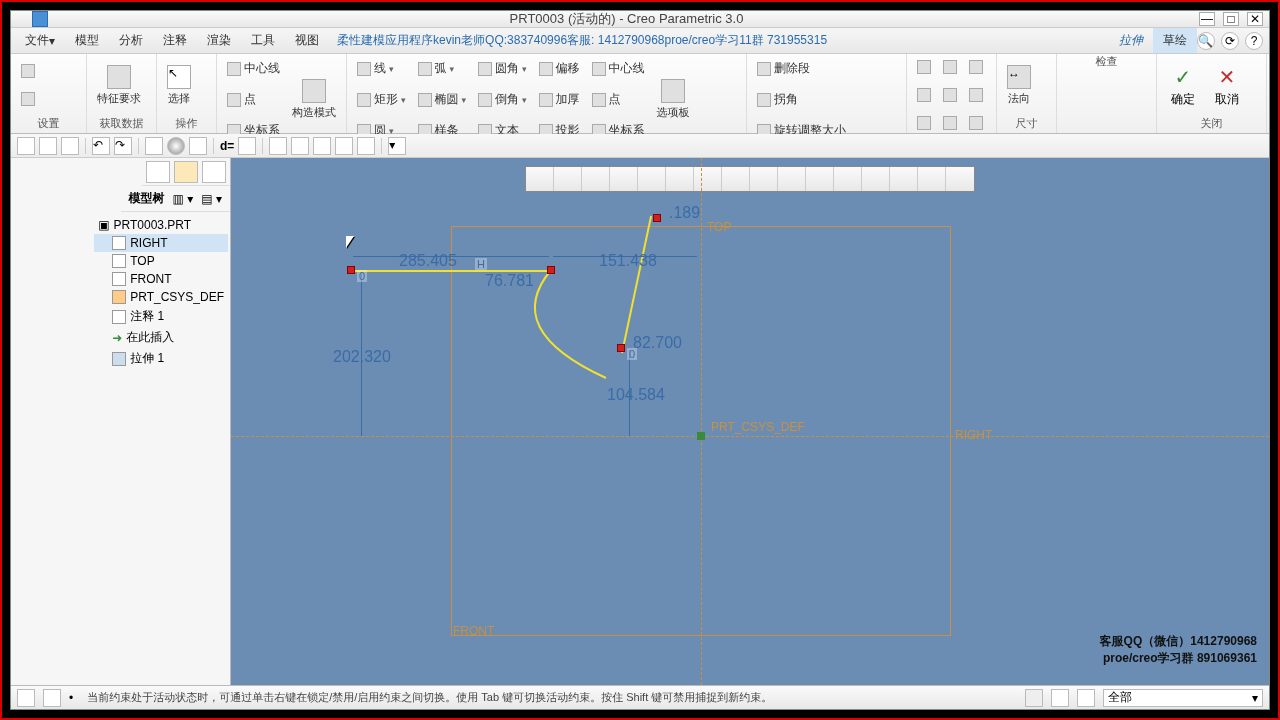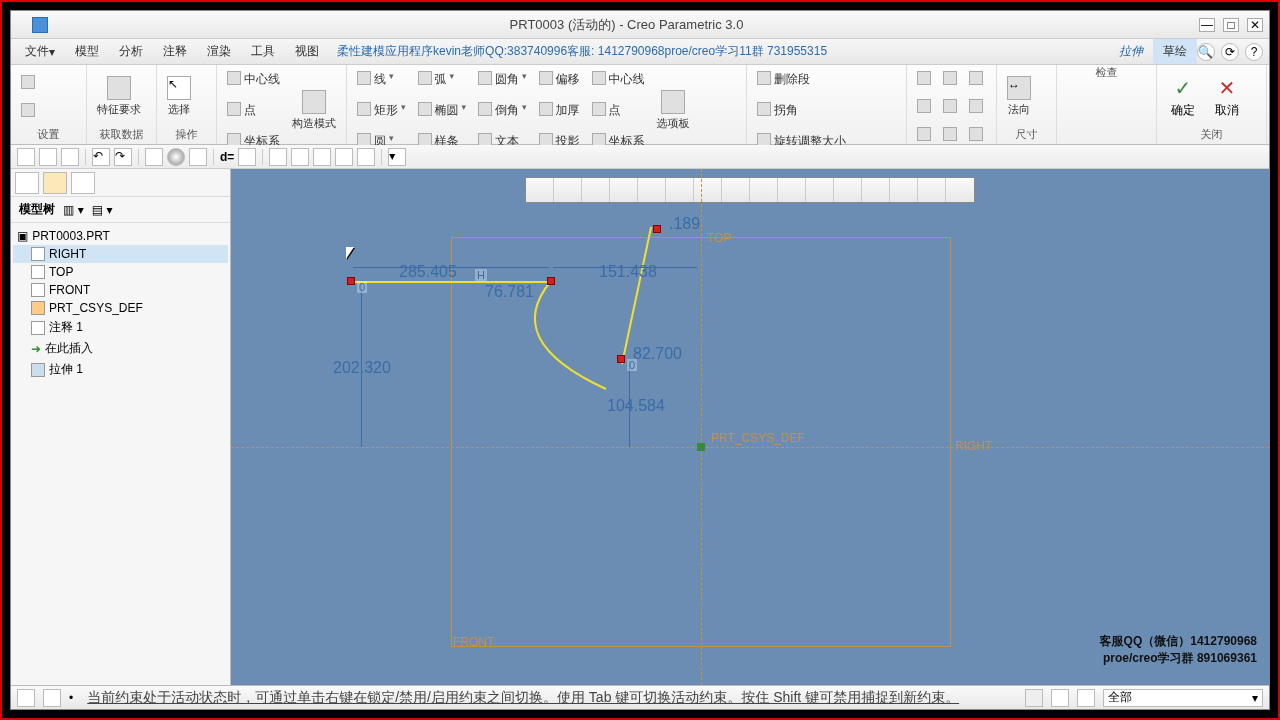--- a/index.html
+++ b/index.html
@@ -1,49 +1,49 @@
 <!DOCTYPE html>
 <html><head>
 <meta charset="utf-8">
 <style>
 * { margin:0; padding:0; box-sizing:border-box; font-family:"Microsoft YaHei","SimSun",sans-serif; font-size:12px; }
 body { background:#000; width:1280px; height:720px; overflow:hidden; position:relative; }
 .red-border { position:absolute; top:0; left:0; right:0; bottom:0; border:2px solid #d00; pointer-events:none; z-index:100; }
 .app { position:absolute; top:10px; left:10px; right:10px; bottom:10px; background:#f0f0f0; border:1px solid #888; display:flex; flex-direction:column; }
-.titlebar { height:28px; background:linear-gradient(#fafafa,#e8e8e8); display:flex; align-items:center; border-bottom:1px solid #ccc;padding-left:15px; }
+.titlebar { height:17px; background:linear-gradient(#fafafa,#e8e8e8); display:flex; align-items:center; border-bottom:1px solid #ccc;padding-left:15px; }
 .titlebar .icon { width:16px; height:16px; margin:0 6px; background:#4a90d9; border:1px solid #2a6cb0; }
 .titlebar .title { flex:1; text-align:center; color:#444; font-size:13px; }
 .titlebar .winbtns { display:flex; gap:8px; padding-right:6px; }
 .titlebar .winbtns span { width:16px; height:14px; border:1px solid #aaa; background:#fff; text-align:center; line-height:12px; cursor:pointer; }
 .menubar { height:26px; background:linear-gradient(#f6f6f6,#e8e8e8); display:flex; align-items:center; border-bottom:1px solid #ccc; padding-left:4px; }
 .menubar .mitem { padding:0 10px; height:100%; display:flex; align-items:center; cursor:pointer; color:#333; }
 .menubar .mitem.active { background:#d0e4f5; }
 .menubar .extra { flex:1; color:#2a6cb0; padding-left:8px; white-space:nowrap; overflow:hidden; }
 .menubar .right { display:flex; gap:6px; padding-right:6px; }
 .menubar .right span { width:18px; height:18px; border:1px solid #bbb; border-radius:9px; background:#fff; cursor:pointer; text-align:center; line-height:16px; }
 .ribbon { height:80px; background:linear-gradient(#fdfdfd,#f0f0f0); display:flex; border-bottom:1px solid #bbb; }
 .rgroup { border-right:1px solid #ddd; display:flex; flex-direction:column; }
 .rgroup .body { flex:1; display:flex; align-items:center; padding:0 6px; gap:4px; }
 .rgroup .label { text-align:center; font-size:11px; color:#555; padding-bottom:2px; }
 .vbtn { display:flex; flex-direction:column; align-items:center; gap:2px; cursor:pointer; padding:2px 4px; }
 .vbtn .ico { width:24px; height:24px; background:#e0e0e0; border:1px solid #aaa; }
 .vbtn .txt { font-size:11px; color:#333; }
-.sbtn { display:flex; gap:3px; cursor:pointer; padding:6px 4px; color:#333; }
+.sbtn { display:flex; align-items:center; gap:3px; cursor:pointer; padding:6px 4px; color:#333; }
 .sbtn .si { width:14px; height:14px; background:#e0e0e0; border:1px solid #aaa; }
 .sbtn .dd { font-size:9px; color:#666; }
 .col { display:flex; flex-direction:column; gap:2px; }
 .bigbtn { display:flex; flex-direction:column; align-items:center; cursor:pointer; padding:2px 6px; }
 .bigbtn .bi { width:28px; height:28px; border:1px solid #888; }
 .bigbtn.ok .bi { color:#3a8a3a; }
 .bigbtn.cancel .bi { color:#c03030; }
 .qat { height:24px; background:linear-gradient(#f8f8f8,#ececec); border-bottom:1px solid #ccc; display:flex; align-items:center; padding:0 6px; gap:4px; }
 .qat .q { width:18px; height:18px; border:1px solid #bbb; background:#fff; cursor:pointer; }
 .qat .sep { width:1px; height:16px; background:#ccc; margin:0 2px; }
 .workspace { flex:1; display:flex; min-height:0; }
-.sidebar { width:220px; background:#f6f6f6; border-right:1px solid #bbb; display:flex; flex-direction:column; }
+.sidebar { width:220px; background:#f6f6f6; border-right:1px solid #bbb; display:flex; flex-direction:column;align-items:flex-end; }
 .sidetabs { height:28px; display:flex; align-items:center; padding:0 4px; gap:4px; border-bottom:1px solid #ddd; }
 .sidetabs .st { width:24px; height:22px; border:1px solid #bbb; background:#fff; cursor:pointer; }
 .sidetabs .st.active { background:#fce8b8; }
 .sidehdr { height:26px; display:flex; align-items:center; padding:0 8px; border-bottom:1px solid #ddd; gap:8px; }
 .sidehdr .t { font-weight:bold; }
 .tree { flex:1; padding:4px 2px; overflow:auto; }
 .tnode { display:flex; align-items:center; gap:4px; padding:2px 4px; cursor:pointer; }
 .tnode.lvl1 { padding-left:18px; }
 .tnode .ti { width:14px; height:14px; border:1px solid #999; background:#fff; }
 .tnode.sel { background:#d0e4f5; }
@@ -57,21 +57,21 @@
 .axis-v { position:absolute; width:0; border-left:1px dashed #c89040; }
 .sketch-line { position:absolute; background:#f0e030; }
 .pt { position:absolute; width:8px; height:8px; background:#d02020; border:1px solid #800; }
 .dim { position:absolute; color:#3a6ca8; font-size:16px; }
 .dimline { position:absolute; background:#3a6ca8; }
 .constraint { position:absolute; color:#3a6ca8; font-size:11px; background:rgba(255,255,255,0.3); padding:0 2px; }
 .csys { position:absolute; color:#c89040; font-size:12px; }
 .watermark { position:absolute; right:12px; bottom:18px; text-align:right; font-size:20px; font-weight:bold; color:#111; }
 .status { height:24px; background:linear-gradient(#fafafa,#e8e8e8); border-top:1px solid #bbb; display:flex; align-items:center; padding:0 6px; gap:8px; }
 .status .si { width:18px; height:18px; border:1px solid #bbb; background:#fff; }
-.status .msg { flex:1; color:#444; font-size:14px; padding-left:6px;text-decoration:underline; }
+.status .msg { flex:1; color:#444; font-size:11px; padding-left:6px; }
 .status .sel { width:160px; height:18px; border:1px solid #bbb; background:#fff; padding:0 4px; display:flex; align-items:center; justify-content:space-between; }
 .cursor { position:absolute; width:12px; height:18px; pointer-events:none; }
 .cursor::before { content:""; position:absolute; width:0; height:0; border-left:8px solid #fff; border-bottom:12px solid transparent; filter:drop-shadow(1px 1px 0 #000); }
 svg.arc { position:absolute; overflow:visible; }
 </style>
 </head>
 <body>
 
 <div class="red-border"></div>
 <div class="app">

